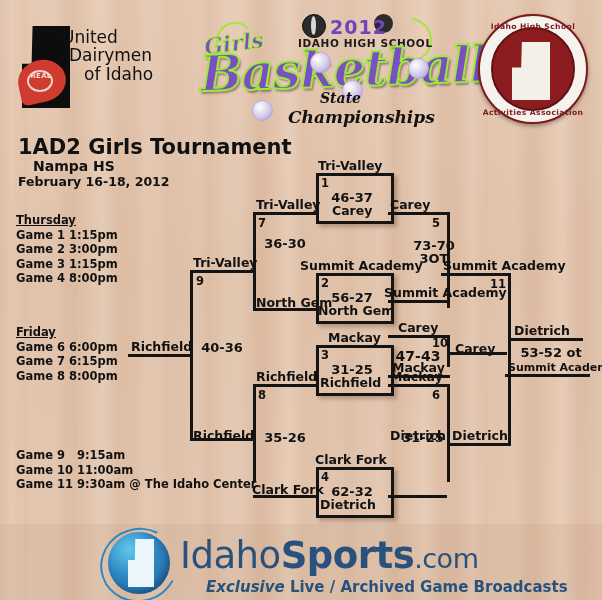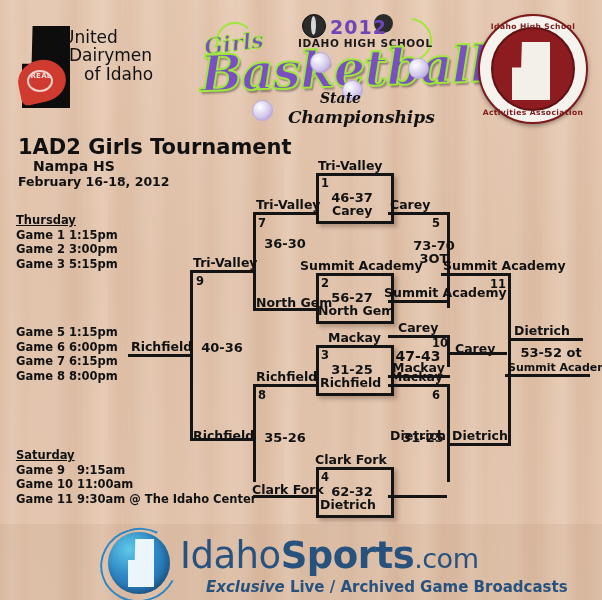--- a/index.html
+++ b/index.html
@@ -276,30 +276,30 @@
   </div>
 
   <div class="t-title">1AD2 Girls Tournament</div>
   <div class="t-venue">Nampa HS</div>
   <div class="t-dates">February 16-18, 2012</div>
 
   <div class="sched" id="sched-thursday">
     <span class="day">Thursday</span>
     <span class="g">Game 1 1:15pm</span>
     <span class="g">Game 2 3:00pm</span>
-    <span class="g">Game 3 5:15pm</span>
+    <span class="g">Game 3 1:15pm</span>
+    <span class="g">Game 4 8:00pm</span>
   </div>
   <div class="sched" id="sched-friday">
-    <span class="g">Game 5 1:15pm</span>
+    <span class="day">Friday</span>
     <span class="g">Game 6 6:00pm</span>
     <span class="g">Game 7 6:15pm</span>
     <span class="g">Game 8 8:00pm</span>
   </div>
   <div class="sched" id="sched-saturday">
-    <span class="day">Saturday</span>
     <span class="g">Game 9   9:15am</span>
     <span class="g">Game 10 11:00am</span>
     <span class="g">Game 11 9:30am @ The Idaho Center</span>
   </div>
 
   <div class="team" style="left:318px; top:158px;">Tri-Valley</div>
   <div class="ln h" style="left:316px; top:173px; width:72px;"></div>
   <div class="gamebox" style="left:316px; top:173px; width:72px; height:45px;"></div>
   <div class="gnum" style="left:321px; top:176px;">1</div>
   <div class="score" style="left:316px; top:190px; width:72px;">46-37</div>

